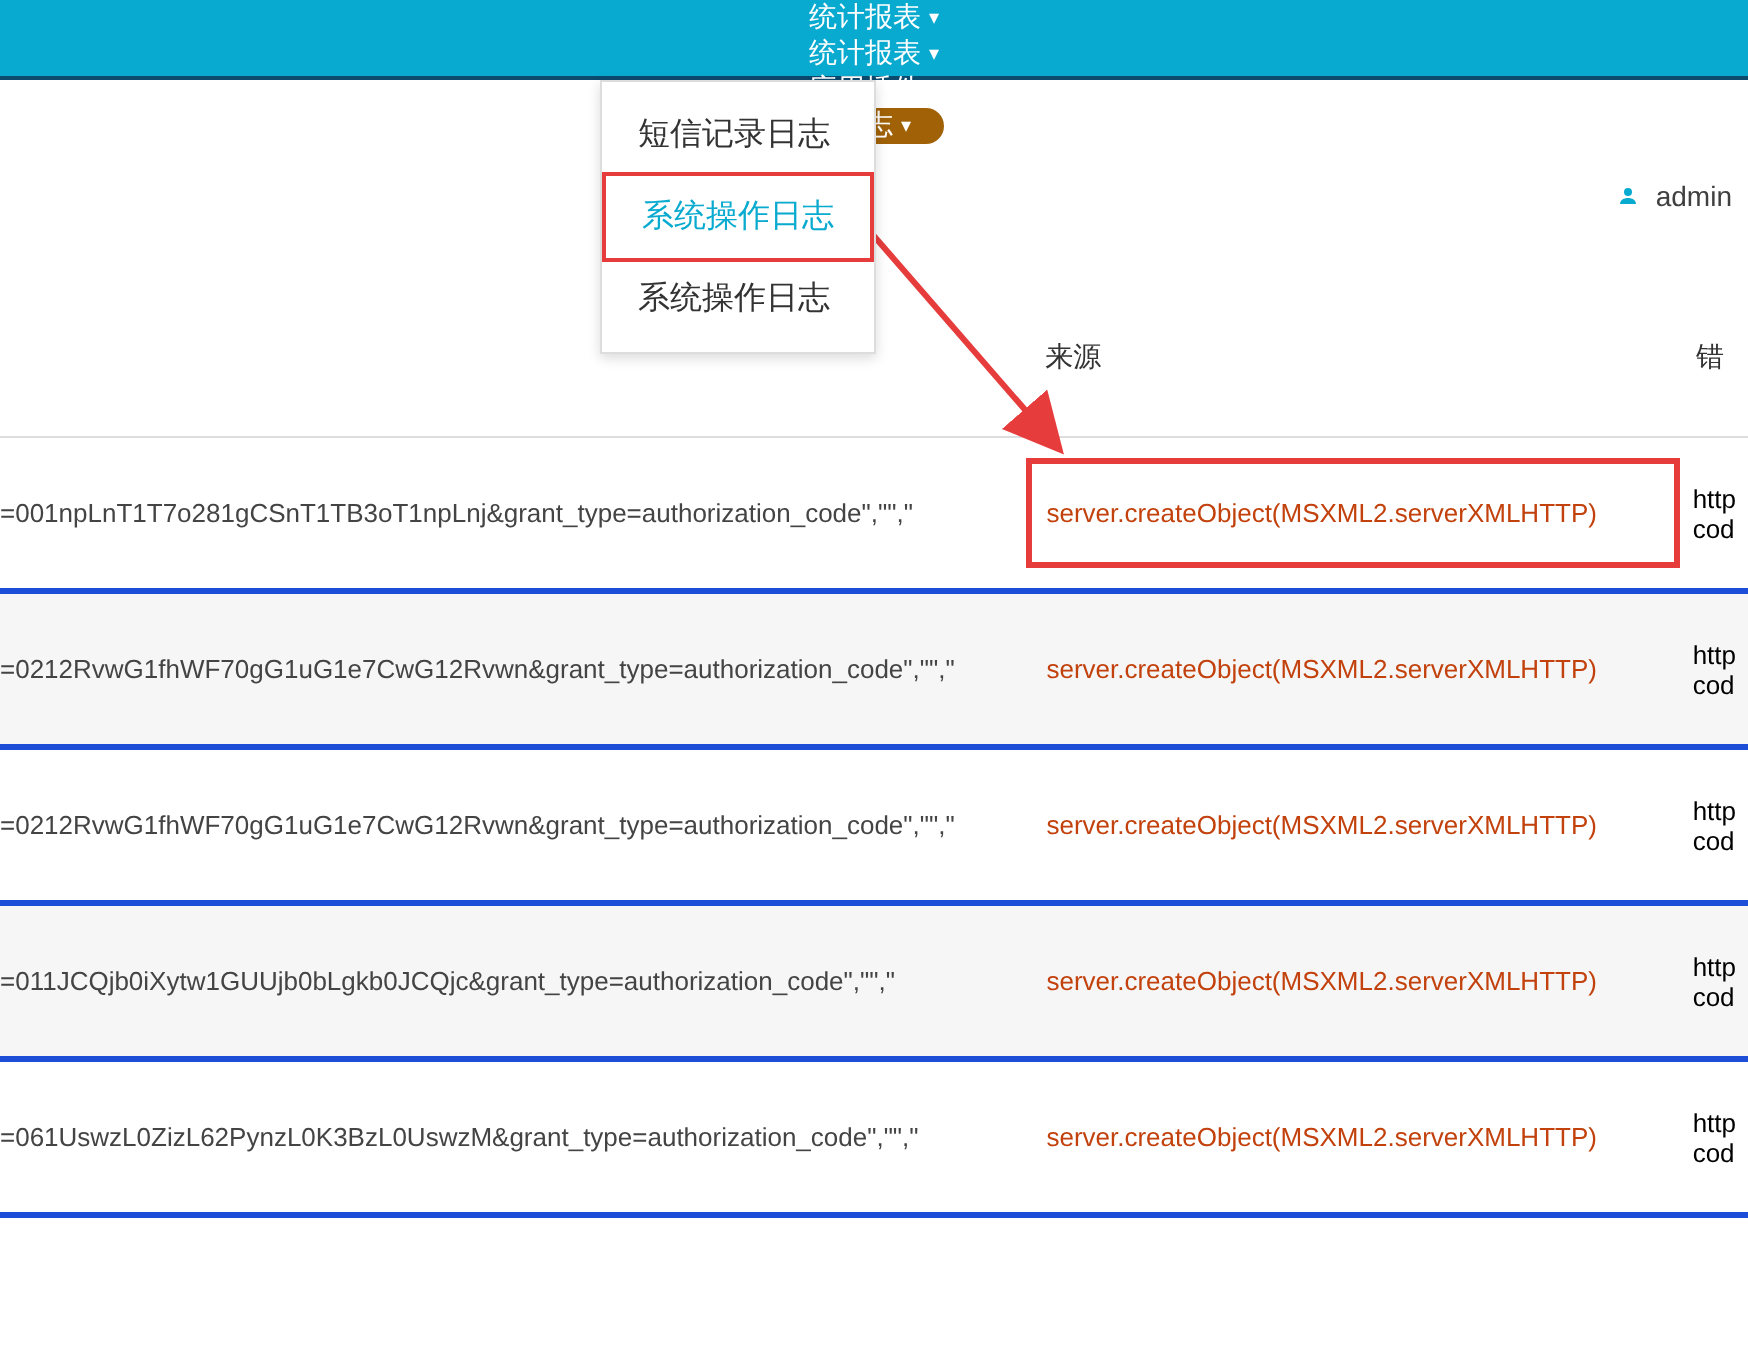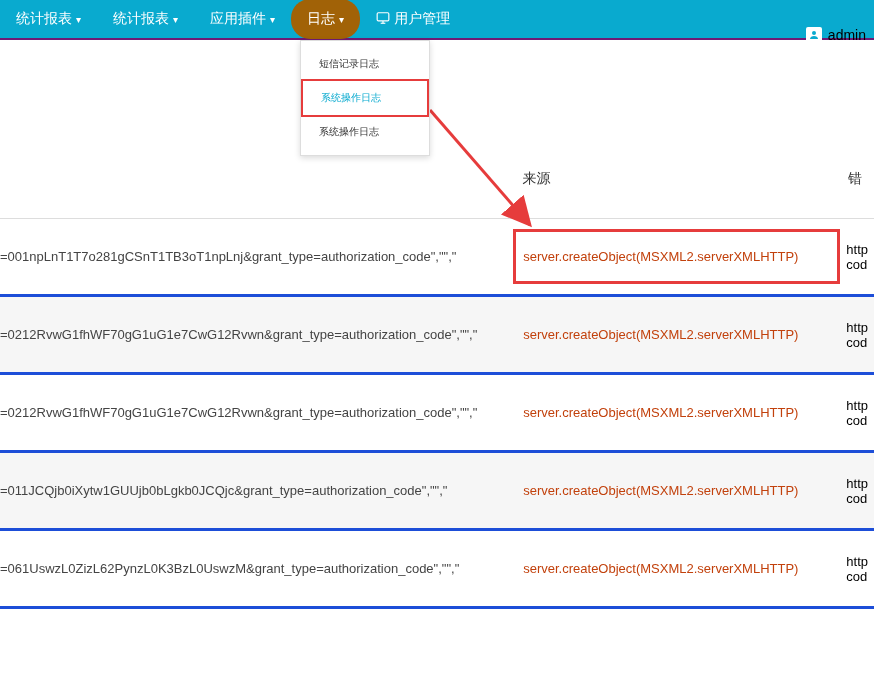--- a/index.html
+++ b/index.html
@@ -1,30 +1,30 @@
 <!DOCTYPE html>
 <html><head>
 <meta charset="utf-8">
 <style>
 * { margin: 0; padding: 0; box-sizing: border-box; }
 body { font-family: "Microsoft YaHei", Arial, sans-serif; font-size: 14px; color: #333; background: #fff; width: 874px; height: 678px; overflow: hidden; position: relative; }
 
-.navbar { background: #09aacf; height: 40px; display: flex; align-items: center; padding: 0; border-bottom: 2px solid #701a75; }
+.navbar { background: #09aacf; height: 40px; display: flex; align-items: center; padding: 0; border-bottom: 2px solid #0c4a6e; flex-direction: column; }
 .nav-item { color: #fff; padding: 0 16px; height: 40px; display: flex; align-items: center; cursor: pointer; font-size: 14px; position: relative; }
 .nav-item.active { background: #a16207; border-radius: 19px; }
 .caret { margin-left: 4px; font-size: 10px; }
 .nav-spacer { flex: 1; }
 .nav-preview { display: flex; align-items: center; color: #fff; padding: 0 16px; height: 40px; cursor: pointer; }
 .nav-preview .icon { margin-right: 4px; }
-.nav-user { display: flex; align-items: flex-end; color: #000000; padding: 0 8px; height: 48px; cursor: pointer; margin-left: auto; }
+.nav-user { display: flex; align-items: flex-end; color: #404040; padding: 0 8px; height: 48px; cursor: pointer; margin-left: auto; }
 .user-icon { width: 16px; height: 16px; background: #fff; border-radius: 2px; margin-right: 6px; display: inline-flex; align-items: center; justify-content: center; }
 .user-icon svg { width: 12px; height: 12px; }
 
 .dropdown { position: absolute; top: 40px; left: 300px; background: #fff; border: 1px solid #ddd; box-shadow: 0 2px 6px rgba(0,0,0,0.15); min-width: 130px; z-index: 100; padding: 6px 0; }
-.dropdown-item { padding: 10px 18px; cursor: pointer; color: #333; font-size: 10px; }
+.dropdown-item { padding: 10px 18px; cursor: pointer; color: #333; font-size: 16px; }
 .dropdown-item.highlighted { color: #09aacf; border: 2px solid #e63c3c; margin: -2px 0; }
 
 .table-wrap { margin-top: 100px; }
 .table-header { display: flex; border-bottom: 1px solid #ddd; background: #fff; }
 .th-col1 { width: 518px; padding: 30px 12px; }
 .th-col2 { width: 330px; padding: 30px 12px; position: relative; }
 .th-col3 { flex: 1; padding: 30px 12px; }
 
 .table-row { display: flex; border-bottom: 3px solid #1d4ed8; min-height: 78px; align-items: center; }
 .table-row:nth-child(even) { background: #f6f6f6; }

